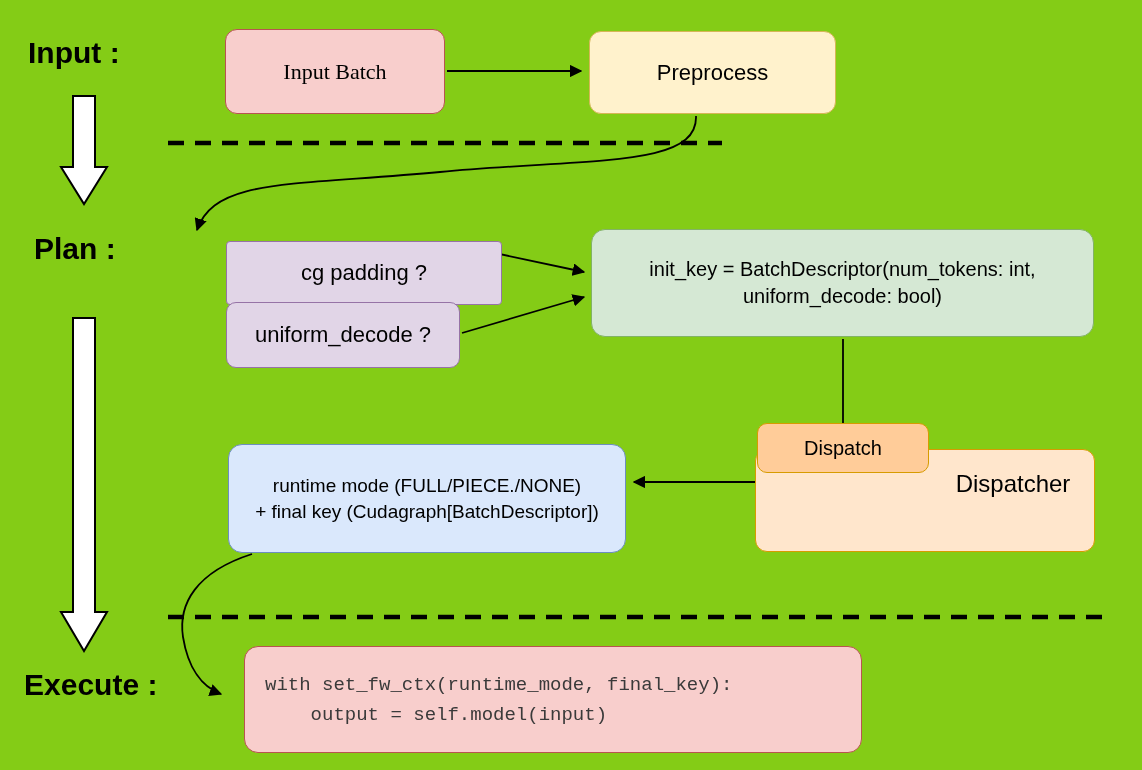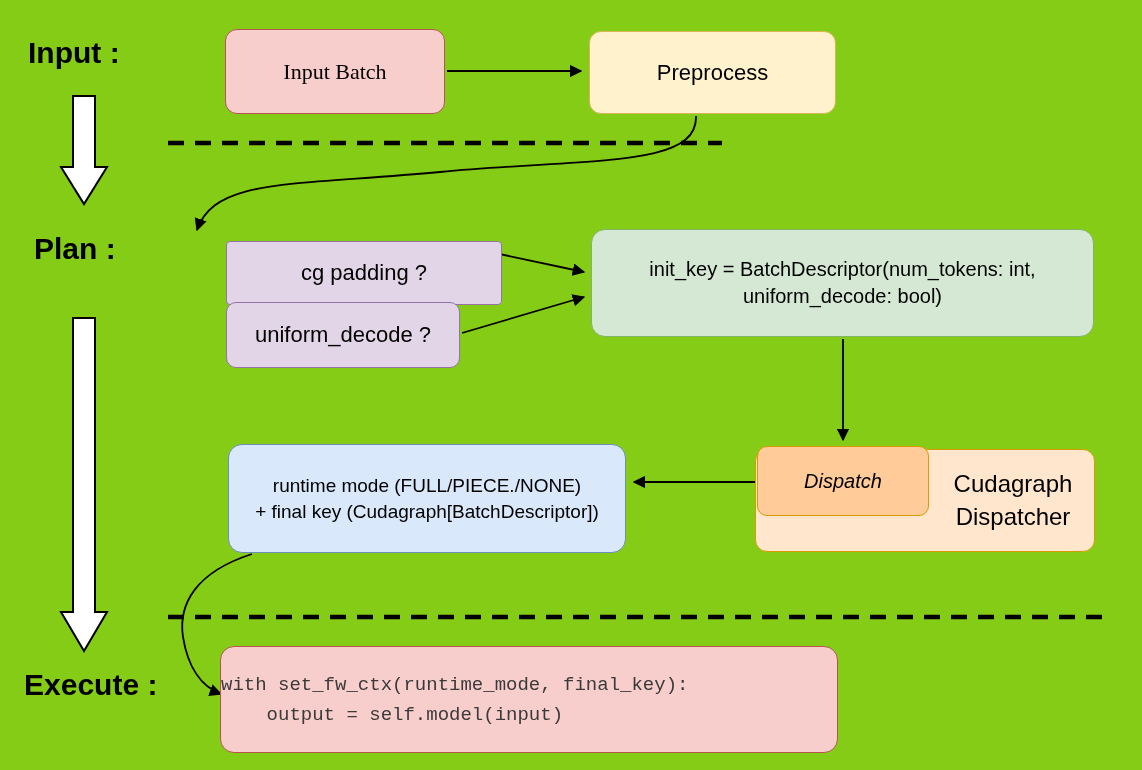--- a/index.html
+++ b/index.html
@@ -76,42 +76,41 @@
   .node-runtime-mode {
     left: 228px; top: 444px; width: 398px; height: 109px;
     background: #dae8fc; border: 1.5px solid #6c8ebf;
     font-size: 19px; border-radius: 14px;
   }
   .node-cudagraph {
     left: 755px; top: 449px; width: 340px; height: 103px;
     background: #ffe6cc; border: 1.5px solid #d79b00;
   }
   .node-dispatch {
-    left: 757px; top: 446px; width: 172px; height: 70px;
+    left: 757px; top: 423px; width: 172px; height: 50px;
     background: #ffcc99; border: 1.5px solid #d79b00;
     font-size: 20px; border-radius: 10px;
     z-index: 3;
-    font-style: italic;
   }
   .cudagraph-label {
     position: absolute;
     z-index: 3;
     left: 928px; top: 467px; width: 170px;
     text-align: center;
     font-size: 24px;
     line-height: 33px;
     color: #000;
   }
   .node-execute-code {
-    left: 220px; top: 646px; width: 618px; height: 107px;
+    left: 244px; top: 646px; width: 618px; height: 107px;
     background: #f8cecc; border: 1.5px solid #b85450;
     align-items: flex-start;
     justify-content: center;
     text-align: left;
-    padding-left: 0;
+    padding-left: 20px;
     font-family: "Liberation Mono", "DejaVu Sans Mono", monospace;
     font-size: 19px;
     color: #3a3a3a;
     border-radius: 14px;
   }
   .code-line { white-space: pre; line-height: 30px; }
 </style>
 </head>
 <body>
 
@@ -165,21 +164,20 @@
     <span>uniform_decode ?</span>
   </div>
 
   <div class="node node-init-key">
     <div>init_key = BatchDescriptor(num_tokens: int,</div>
     <div>uniform_decode: bool)</div>
   </div>
 
   <div class="node node-cudagraph"></div>
   <div class="cudagraph-label">
-    <div>Cudagraph</div>
     <div>Dispatcher</div>
   </div>
 
   <div class="node node-dispatch">
     <span>Dispatch</span>
   </div>
 
   <div class="node node-runtime-mode">
     <div>runtime mode (FULL/PIECE./NONE)</div>
     <div>+ final key (Cudagraph[BatchDescriptor])</div>

